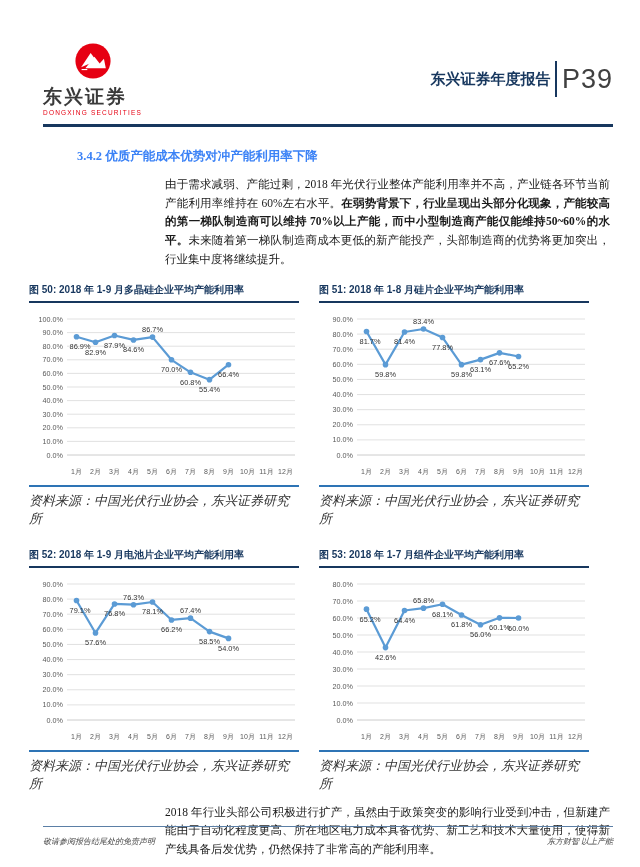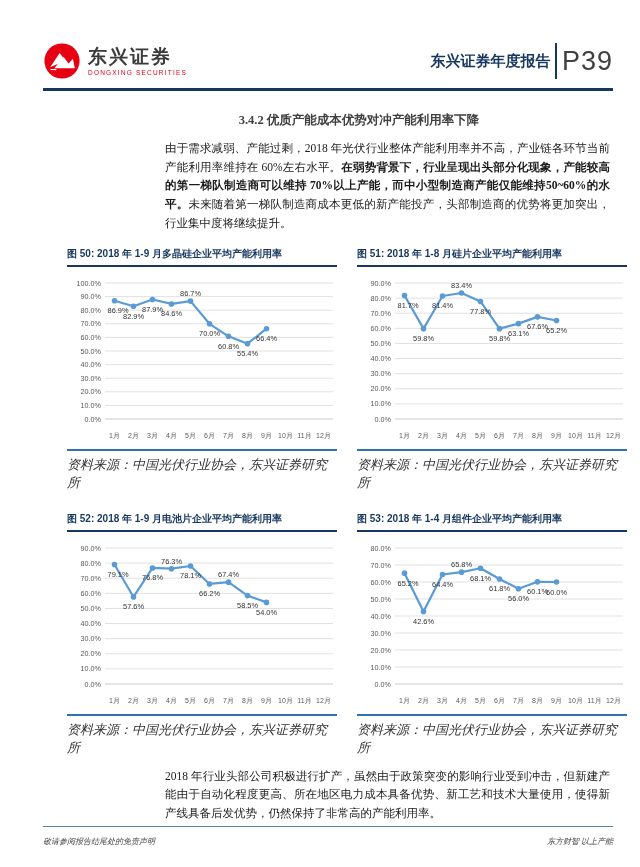--- a/index.html
+++ b/index.html
@@ -1,40 +1,40 @@
 <!DOCTYPE html>
 <html><head>
 <meta charset="utf-8">
 <style>
   * { margin:0; padding:0; box-sizing:border-box; }
   body { background:#fff; font-family:"Liberation Serif", serif; }
   .page { position:relative; width:640px; height:867px; background:#fff; overflow:hidden; }
 
   
   .header { display:flex; justify-content:space-between; align-items:center; margin:42px 27px 0 43px; }
-  .logo { display:flex; align-items:center; gap:7px; }
+  .logo { display:flex; align-items:center; gap:7px;flex-direction:column; }
   .logo-icon svg { display:block; }
   .logo-cn { font-family:"Liberation Sans", sans-serif; font-weight:bold; font-size:19px; color:#3a3a3a; letter-spacing:2px; line-height:1; }
   .logo-en { font-family:"Liberation Sans", sans-serif; font-size:6.5px; color:#e60012; letter-spacing:1.2px; margin-top:3px; }
   .header-right { display:flex; align-items:center; gap:5px; }
   .hr-text { text-align:right; }
   .hr-title { font-family:"Liberation Sans", sans-serif; font-weight:bold; font-size:15px; color:#17375e; line-height:1.1; }
   .hr-sub { font-style:italic; font-size:8px; color:#333; margin-top:3px; }
   .hr-divider { width:1.5px; height:36px; background:#17375e; }
   .hr-page { font-family:"Liberation Sans", sans-serif; font-size:27px; color:#404040; letter-spacing:1px; }
   .header-rule { height:3px; background:#17375e; margin:8px 27px 0 43px; }
 
   
-  .sec-heading { margin:21px 30px 0 108px; font-weight:bold; font-size:12.5px; color:#404040;text-align:center; }
+  .sec-heading { margin:21px 30px 0 77px; font-weight:bold; font-size:12.5px; color:#3b82f6; }
   .para { margin:10px 30px 0 165px; font-size:11.5px; line-height:1.63; color:#1a1a1a; text-align:justify; }
   .para b { font-weight:bold; }
   .para2 { }
 
   
-  .figures { margin:14px 27px 0 67px; display:grid; grid-template-columns:270px 270px; column-gap:14px; row-gap:48px;gap:20px; }
+  .figures { margin:14px 27px 0 29px; display:grid; grid-template-columns:270px 270px; column-gap:14px; row-gap:48px;gap:20px; }
   .fig-title { font-family:"Liberation Sans", sans-serif; font-weight:bold; font-size:10px; color:#17375e; padding-bottom:4px; border-bottom:2px solid #17375e; }
   .fig-chart { height:174px; margin-top:6px; }
   .fig-chart text { font-family:"Liberation Sans", sans-serif; }
   .fig-source { border-top:2px solid #2e74b5; margin-top:2px; padding-top:5px; font-style:italic; font-size:13px; color:#333; }
 
   
   .footer { position:absolute; top:826px; left:43px; right:27px; border-top:1.5px solid #5b7fa6; padding-top:9px; display:flex; justify-content:space-between; font-style:italic; font-size:8px; color:#444; }
 </style>
 </head>
 <body>
@@ -238,21 +238,21 @@
             <circle cx="161.5" cy="44.151111111111106" r="2.8" fill="#5b9bd5"></circle>
             <text x="161.5" y="39.151111111111106" text-anchor="middle" font-size="7.4" fill="#333">67.4%</text>
             <circle cx="180.5" cy="57.599999999999994" r="2.8" fill="#5b9bd5"></circle>
             <text x="180.5" y="70.1" text-anchor="middle" font-size="7.4" fill="#333">58.5%</text>
             <circle cx="199.5" cy="64.4" r="2.8" fill="#5b9bd5"></circle>
             <text x="199.5" y="76.9" text-anchor="middle" font-size="7.4" fill="#333">54.0%</text>
           </svg></div>
       <div class="fig-source">资料来源：中国光伏行业协会，东兴证券研究所</div>
     </figure>
     <figure>
-      <div class="fig-title">图 53: 2018 年 1-4 月组件企业平均产能利用率</div>
+      <div class="fig-title">图 53: 2018 年 1-7 月组件企业平均产能利用率</div>
       <div class="fig-chart"><svg viewBox="0 0 270 174" width="270" height="174">
             <line x1="38" y1="146" x2="266" y2="146" stroke="#bfbfbf" stroke-width="0.8"></line>
             <text x="34" y="148.6" text-anchor="end" font-size="7.2" fill="#595959">0.0%</text>
             <line x1="38" y1="129" x2="266" y2="129" stroke="#d9d9d9" stroke-width="0.8"></line>
             <text x="34" y="131.6" text-anchor="end" font-size="7.2" fill="#595959">10.0%</text>
             <line x1="38" y1="112" x2="266" y2="112" stroke="#d9d9d9" stroke-width="0.8"></line>
             <text x="34" y="114.6" text-anchor="end" font-size="7.2" fill="#595959">20.0%</text>
             <line x1="38" y1="95" x2="266" y2="95" stroke="#d9d9d9" stroke-width="0.8"></line>
             <text x="34" y="97.6" text-anchor="end" font-size="7.2" fill="#595959">30.0%</text>
             <line x1="38" y1="78" x2="266" y2="78" stroke="#d9d9d9" stroke-width="0.8"></line>

